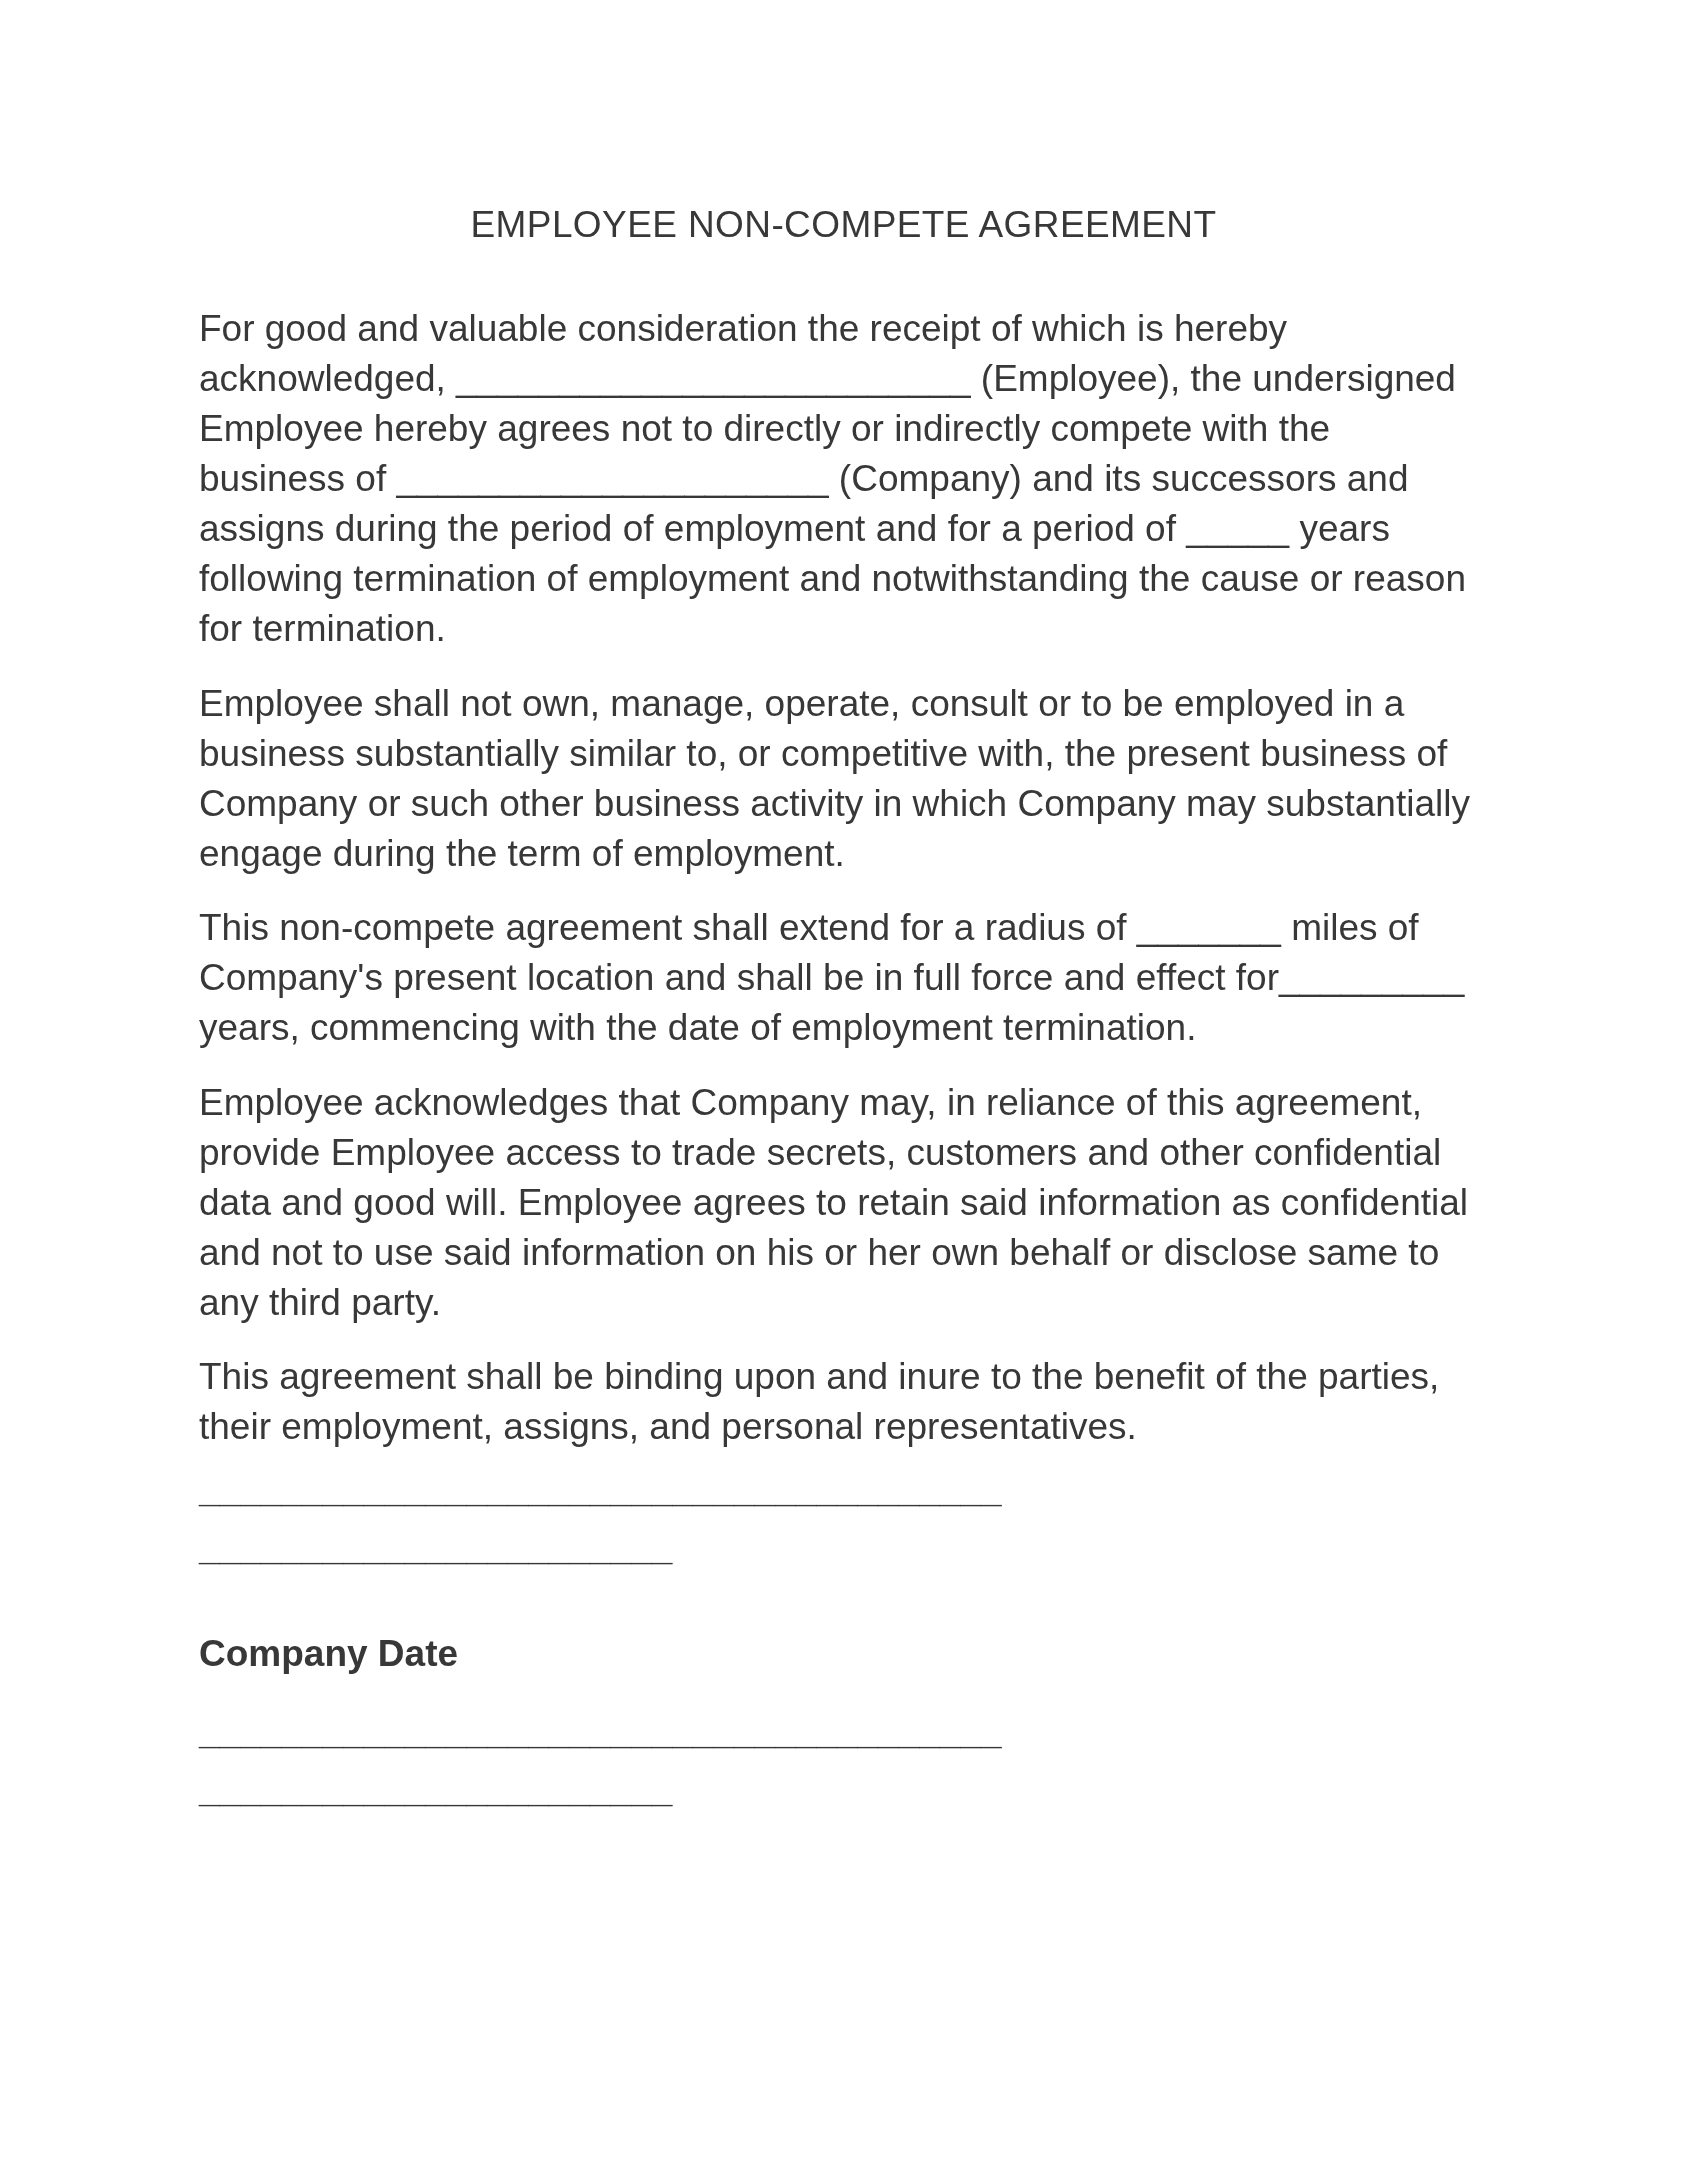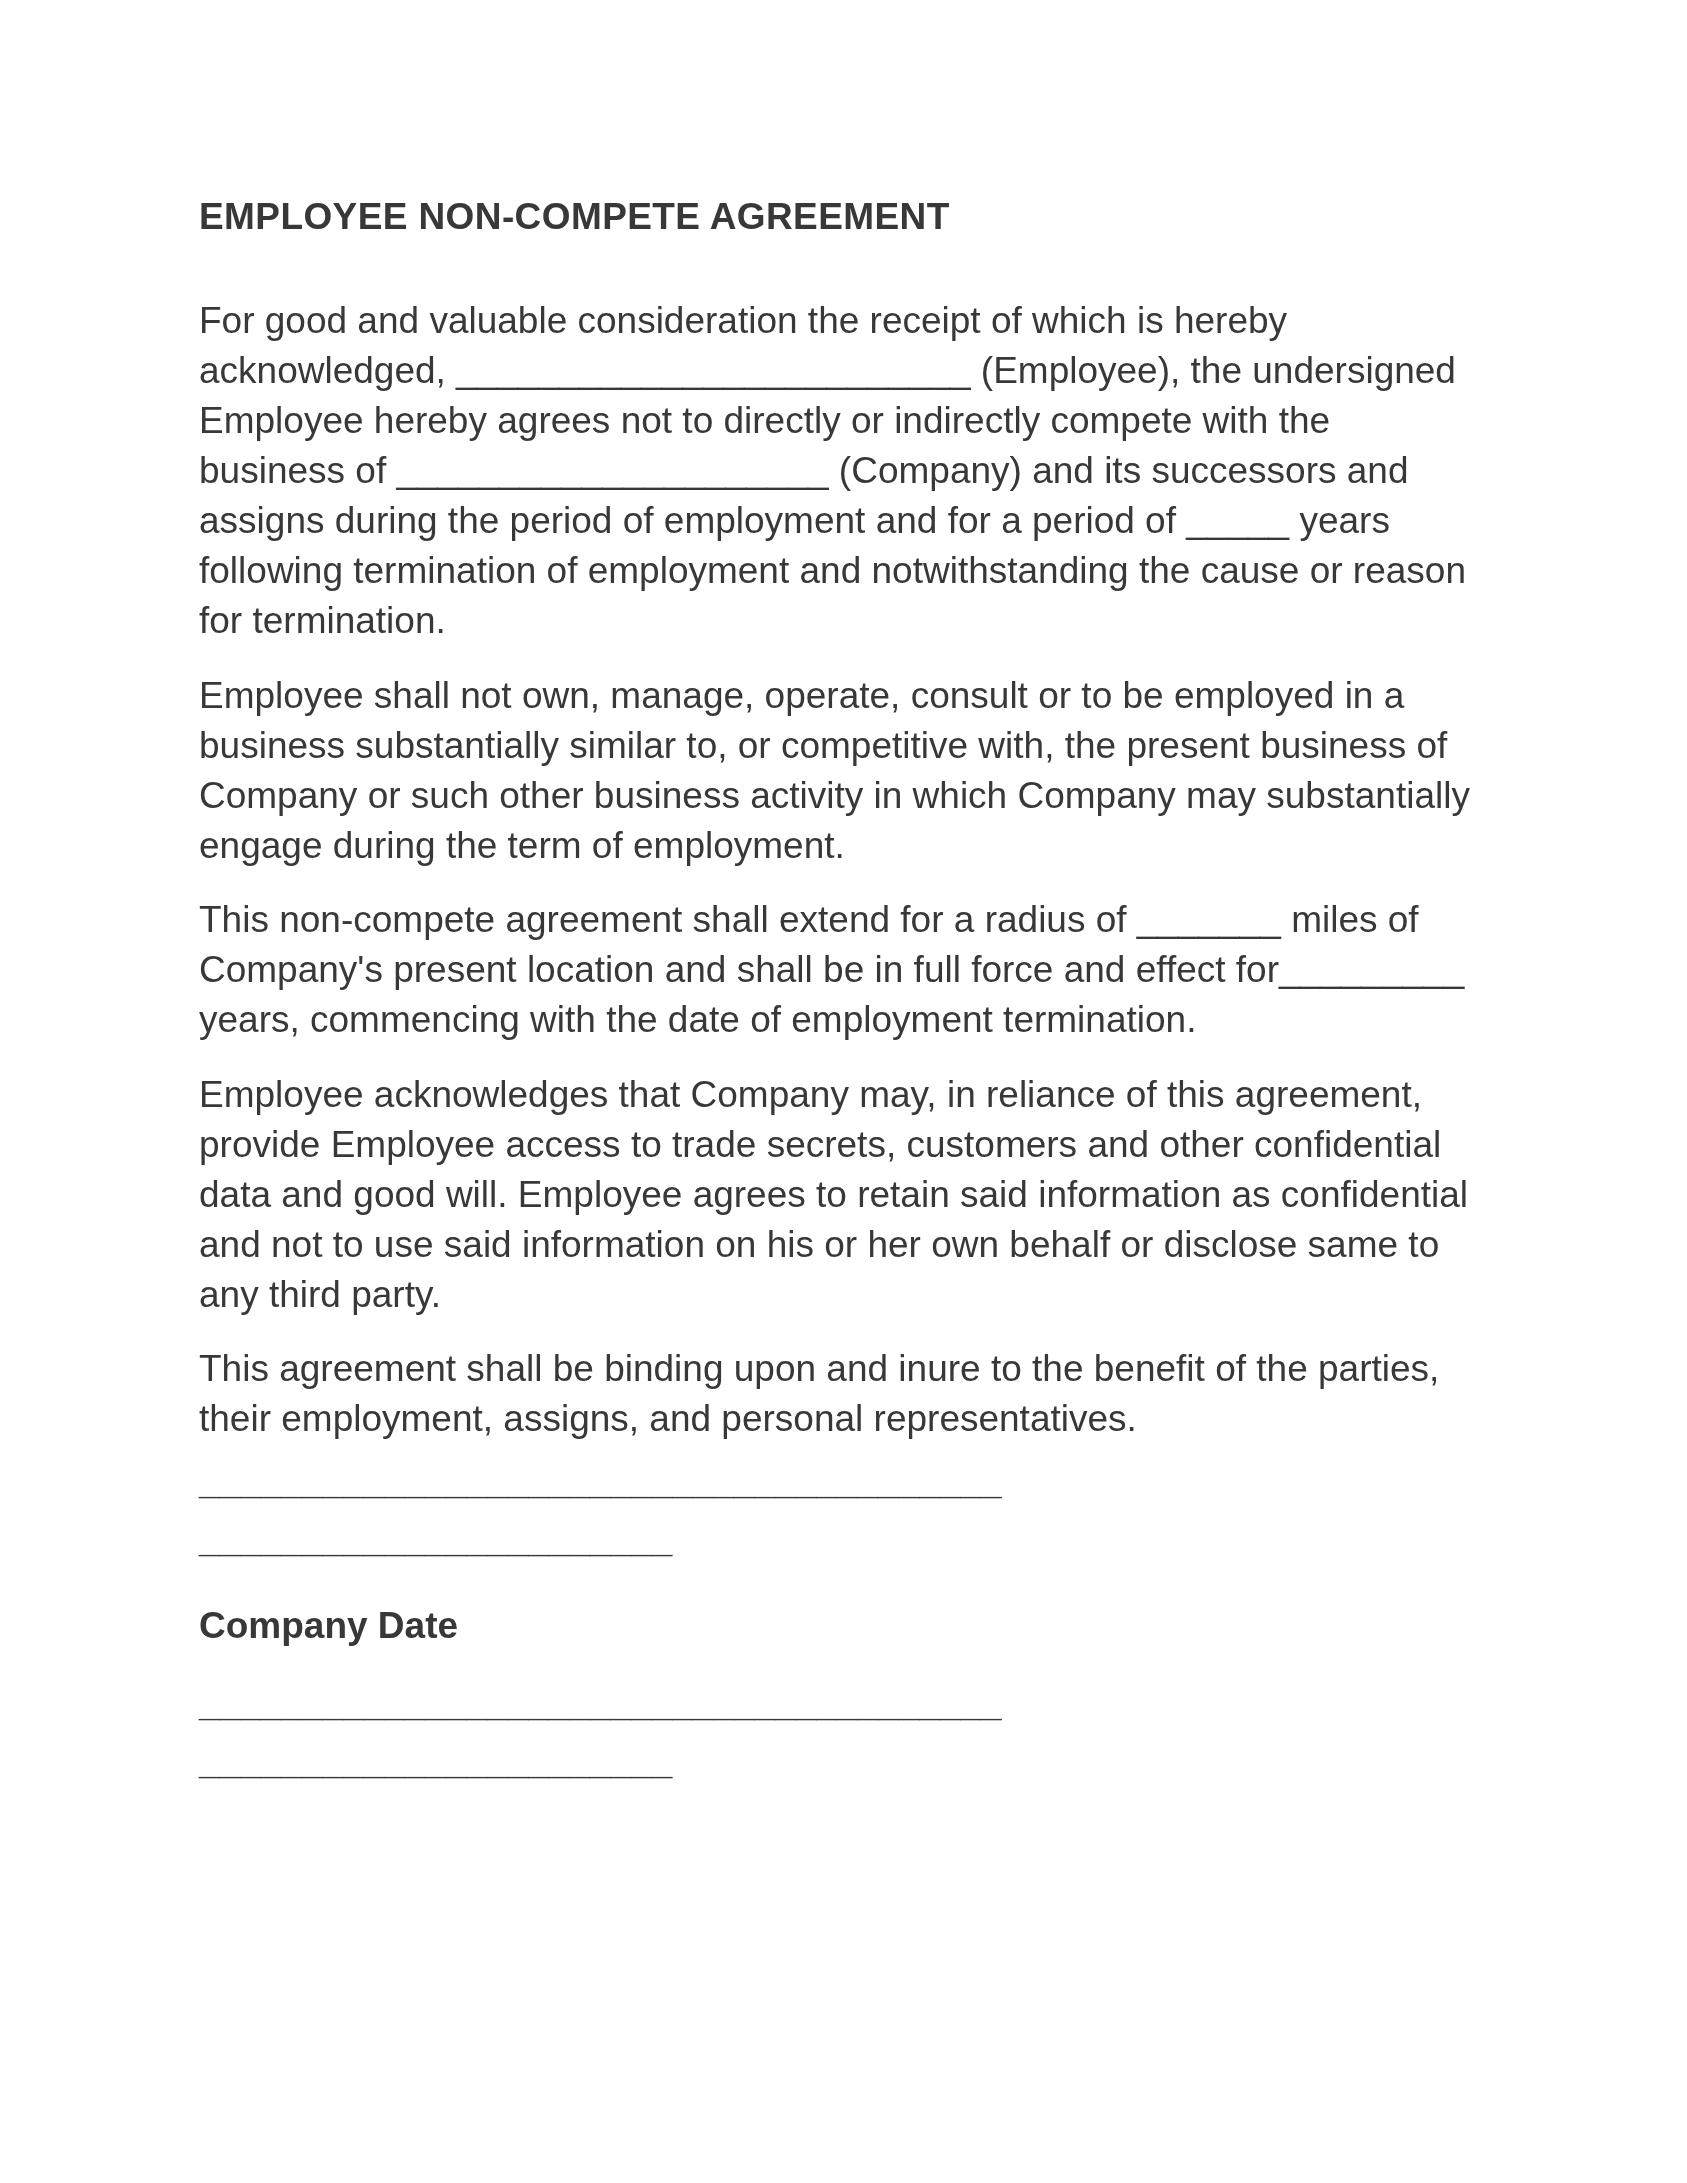--- a/index.html
+++ b/index.html
@@ -16,44 +16,44 @@
     background: #ffffff;
     color: #383838;
     font-family: "Liberation Sans", "DejaVu Sans", sans-serif;
     font-size: 37px;
     line-height: 50px;
     overflow: hidden;
   }
   .doc-title {
     font-size: 37px;
     line-height: 50px;
-    font-weight: bold;
-    text-align: left;
-    margin: 4px 0 54px 0;
+    font-weight: normal;
+    text-align: center;
+    margin: 12px 0 54px 0;
     letter-spacing: 0.4px;
     white-space: pre-line;
   }
   .para {
     margin: 0 0 24.5px 0;
     white-space: pre-line;
   }
   .signatures {
     margin-top: -15.7px;
     font-weight: bold;
   }
   .sig-group + .sig-group {
     margin-top: 24.5px;
   }
   .sig-line {
     line-height: 58px;
     white-space: pre;
   }
   .sig-label {
     line-height: 50px;
-    margin-top: 32px;
+    margin-top: 52px;
     white-space: pre;
   }
 </style>
 </head>
 <body>
 
 <div class="page">
 
   <h1 class="doc-title">EMPLOYEE NON-COMPETE AGREEMENT</h1>
 

